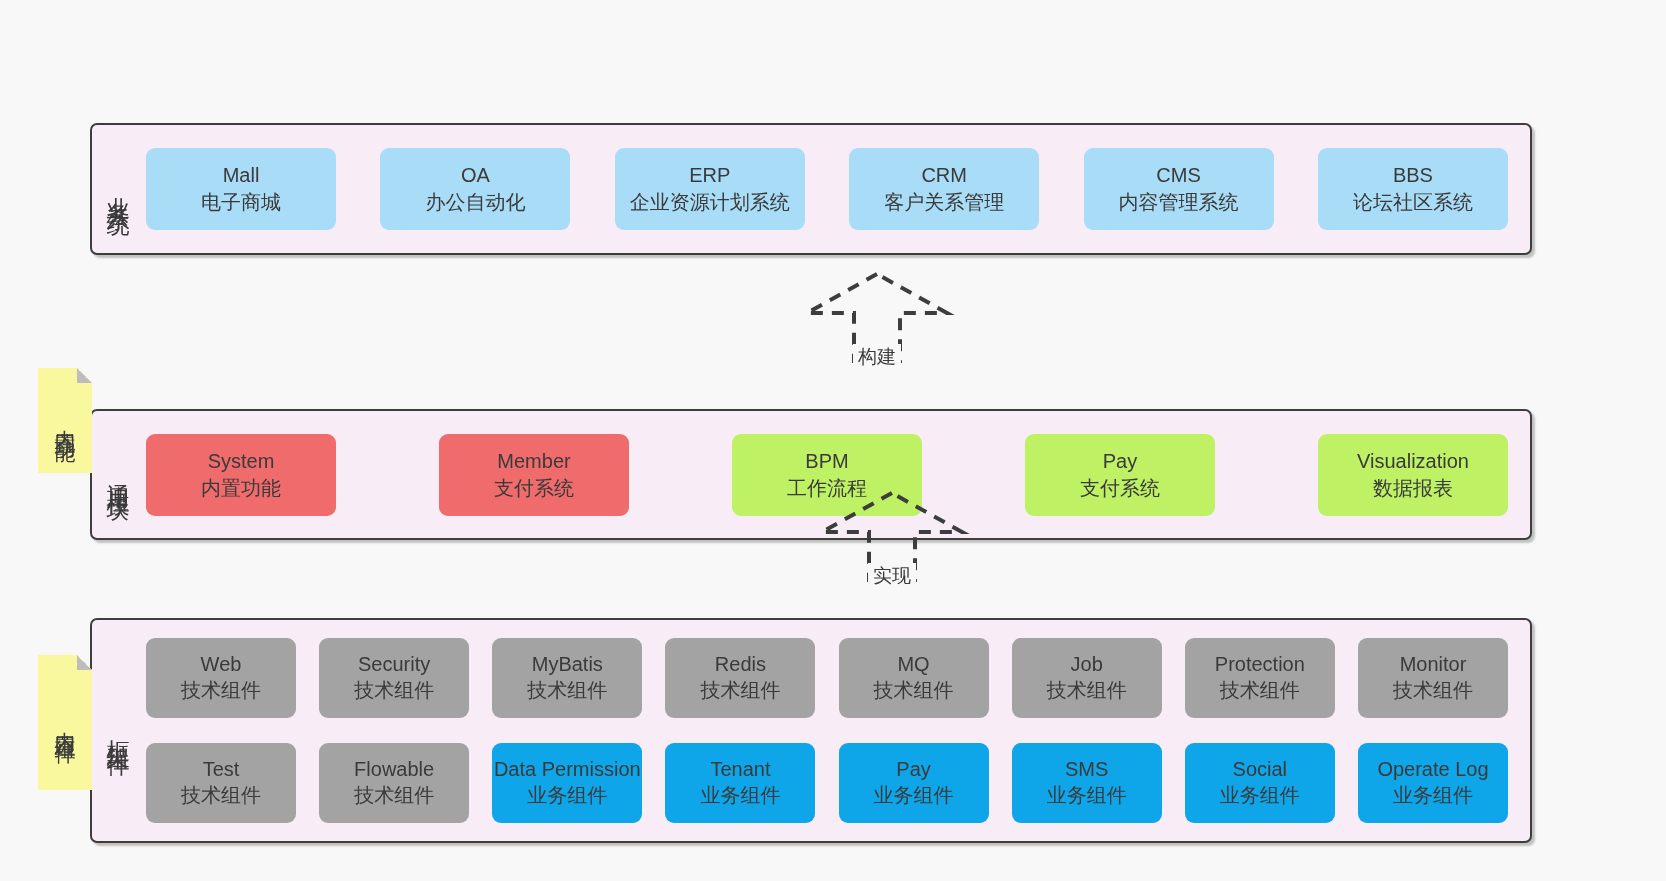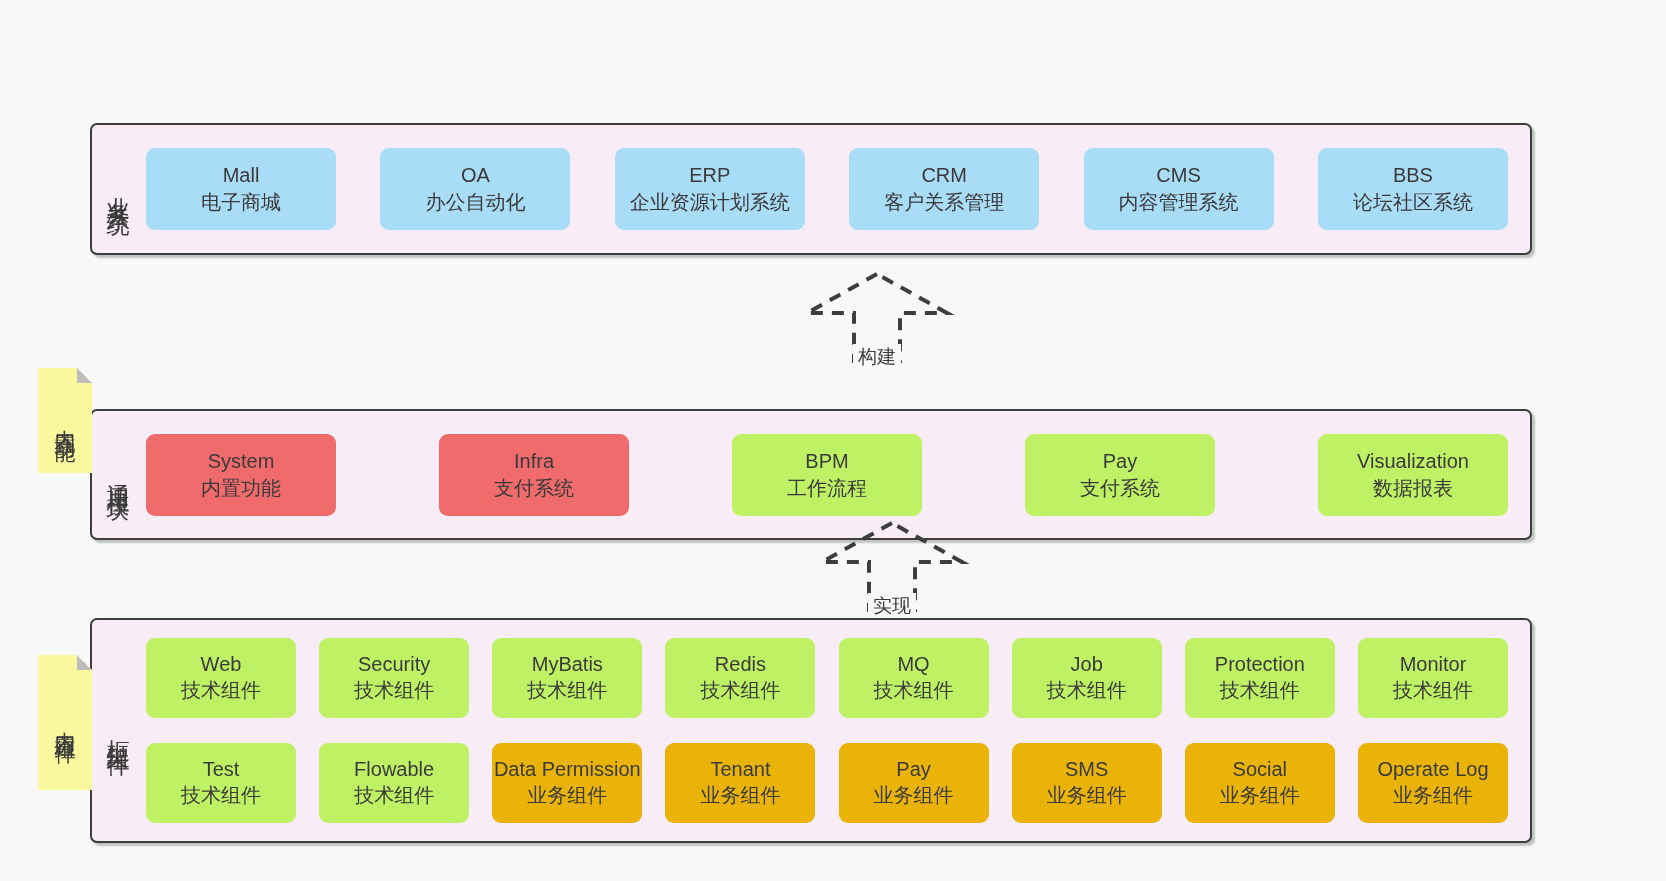--- a/index.html
+++ b/index.html
@@ -42,22 +42,22 @@
     border-radius:9px;
     display:flex;flex-direction:column;align-items:center;justify-content:center;
     text-align:center;font-size:20px;line-height:1.35;
   }
   .box .en,.box .zh{display:block;}
   .box-lg{width:190px;height:82px;}
   .box-sm{width:150px;height:80px;line-height:1.28;}
   .blue{background:#a9dcf7;}
   .red{background:#f06b6c;}
   .pink{background:#bef264;}
-  .gdark{background:#bef264;}
-  .glight{background:#eab308;}
+  .gdark{background:#a3a3a3;}
+  .glight{background:#0ea5e9;}
   
   .note{
     position:absolute;left:38px;width:54px;z-index:3;
     background:#f9f89f;
     display:flex;align-items:center;justify-content:center;
     writing-mode:vertical-rl;text-orientation:upright;
     font-size:21px;letter-spacing:4px;color:#3a3a3a;
     clip-path:polygon(0 0,calc(100% - 15px) 0,100% 15px,100% 100%,0 100%);
   }
   .note::after{
@@ -67,21 +67,21 @@
   .note-features{top:368px;height:105px;}
   .note-components{top:655px;height:135px;}
   
   .arrow{position:absolute;width:170px;height:97px;}
   .arrow svg{display:block;width:170px;height:97px;}
   .arrow-label{
     position:absolute;top:40px;left:50%;transform:translateX(-50%);
     background:#f8f8f8;padding:0 5px;font-size:19px;color:#3a3a3a;white-space:nowrap;margin-top:36px;
   }
   .arrow-build{left:792px;top:268px;}
-  .arrow-implement{left:807px;top:517px;}
+  .arrow-implement{left:807px;top:487px;}
   
   .band-business{top:123px;height:132px;}
   .band-modules{top:373px;height:131px;margin-top:36px;}
   .band-components{top:618px;height:225px;}
 </style>
 </head>
 <body>
 
 <div class="canvas">
 
@@ -126,21 +126,21 @@
     <span>内置功能</span>
   </div>
   <div class="band band-modules">
     <div class="band-label">通用模块</div>
     <div class="band-content">
       <div class="box box-lg red">
         <span class="en">System</span>
         <span class="zh">内置功能</span>
       </div>
       <div class="box box-lg red">
-        <span class="en">Infra</span>
+        <span class="en">Member</span>
         <span class="zh">支付系统</span>
       </div>
       <div class="box box-lg pink">
         <span class="en">BPM</span>
         <span class="zh">工作流程</span>
       </div>
       <div class="box box-lg pink">
         <span class="en">Pay</span>
         <span class="zh">支付系统</span>
       </div>

